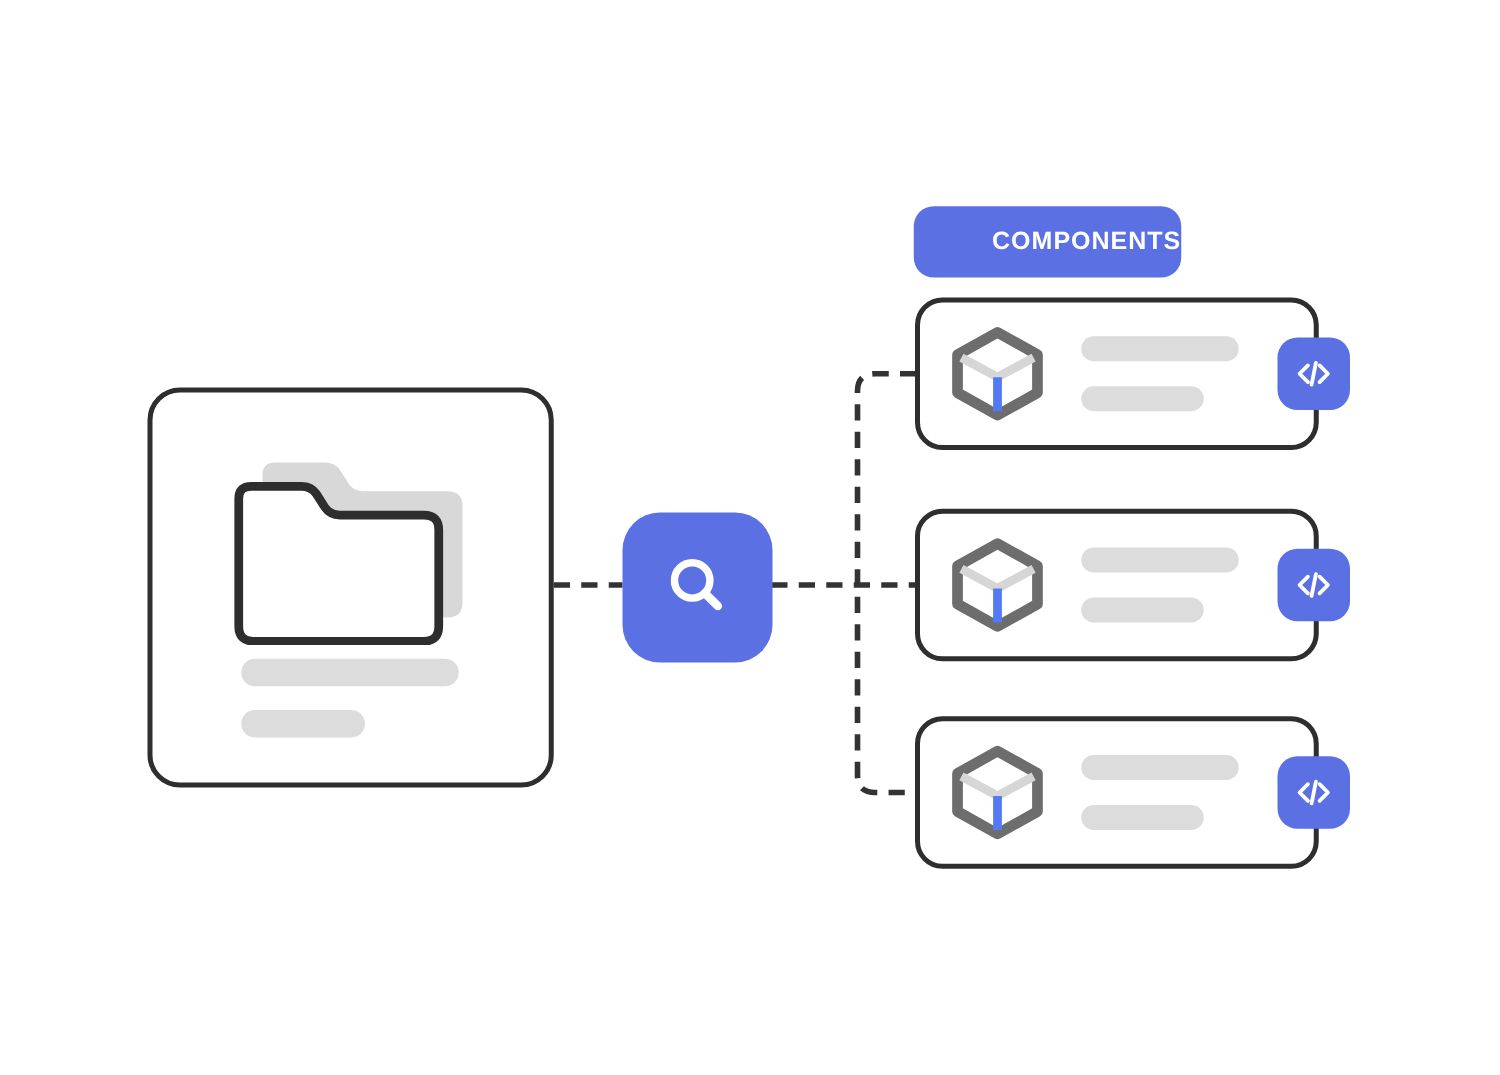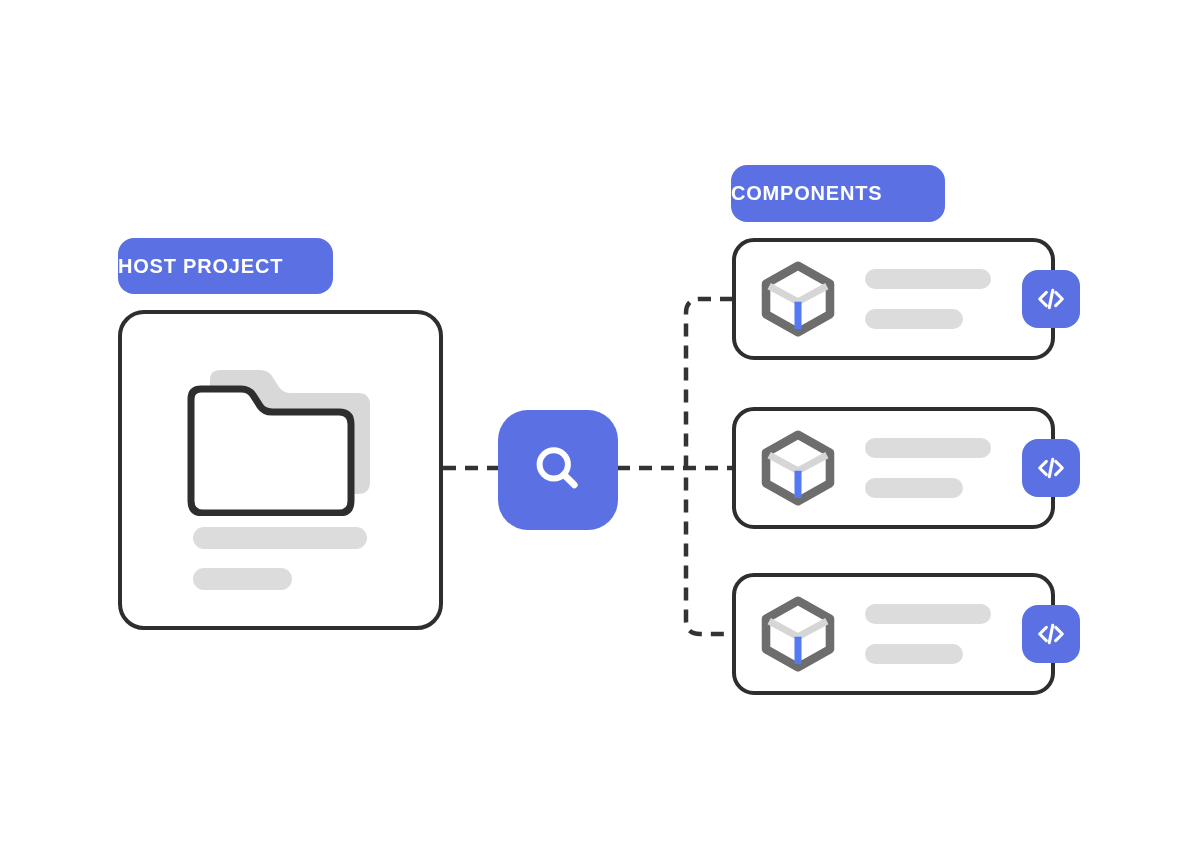--- a/index.html
+++ b/index.html
@@ -10,21 +10,21 @@
     position: relative; overflow: hidden;
   }
   .stage { position: absolute; inset: 0; }
 
   
   .connectors { position: absolute; left: 0; top: 0; pointer-events: none; }
 
   
   .pill {
     position: absolute;
-    display: flex; align-items: center; justify-content: flex-start;
+    display: flex; align-items: center; justify-content: flex-end;
     background: var(--accent, #5b70e2);
     color: #ffffff; font-weight: 700; font-size: 20px; letter-spacing: 0.8px;
     border-radius: 16px;
   }
   .pill.host-label { left: 118px; top: 238px; width: 215px; height: 56px; }
   .pill.components-label { left: 731px; top: 165px; width: 214px; height: 57px; }
 
   
   .host-box {
     position: absolute; left: 118px; top: 310px;
@@ -81,23 +81,20 @@
 <body>
 
 <div class="stage">
 
   <svg class="connectors" width="1200" height="860" viewBox="0 0 1200 860">
     <path d="M443,468 H498" style="fill:none;stroke:var(--dash,#333);stroke-width:4.5" stroke-dasharray="13 9"></path>
     <path d="M617,468 H732" style="fill:none;stroke:var(--dash,#333);stroke-width:4.5" stroke-dasharray="13 9"></path>
     <path d="M733,299 H700 Q686,299 686,313 V620 Q686,634 700,634 H733" style="fill:none;stroke:var(--dash,#333);stroke-width:4.5" stroke-dasharray="13 9"></path>
   </svg>
 
-  <div class="pill host-label">
-    <span>HOST PROJECT</span>
-  </div>
 
   <div class="host-box">
     <div class="folder-wrap">
       <svg width="205" height="150" viewBox="0 0 205 150">
         <path d="M27,23 H67 Q75,23 79,29 L86,40 Q90,46 98,46 H165 Q177,46 177,58 V135 Q177,147 165,147 H29 Q17,147 17,135 V33 Q17,23 27,23 Z" transform="translate(19,-19)" style="fill:var(--folder-shadow,#d8d8d8)"></path>
         <path d="M27,23 H67 Q75,23 79,29 L86,40 Q90,46 98,46 H165 Q177,46 177,58 V135 Q177,147 165,147 H29 Q17,147 17,135 V33 Q17,23 27,23 Z" style="fill:#ffffff;stroke:var(--outline,#2e2e2e);stroke-width:7;stroke-linejoin:round"></path>
       </svg>
     </div>
     <div class="host-bars">
         <div class="bar" style="width: 174px;"></div>

